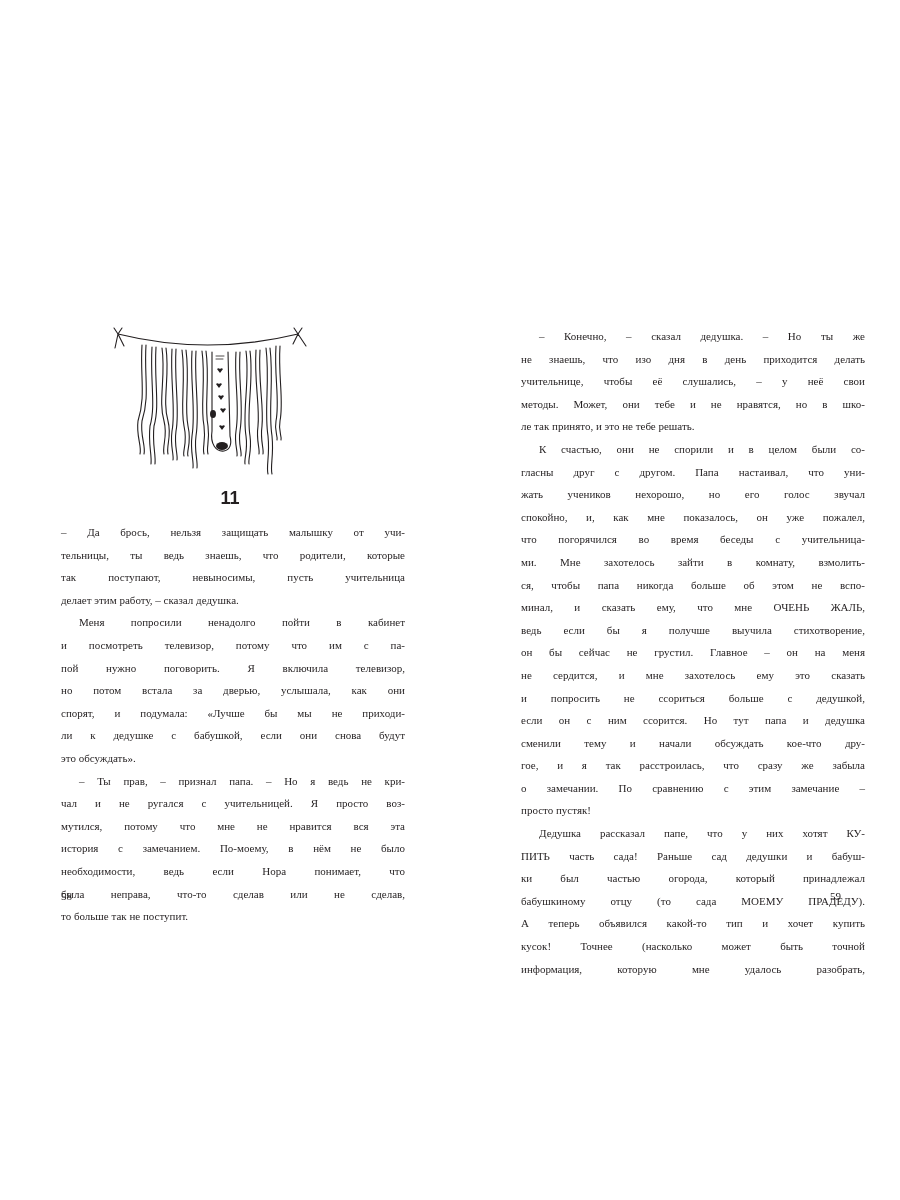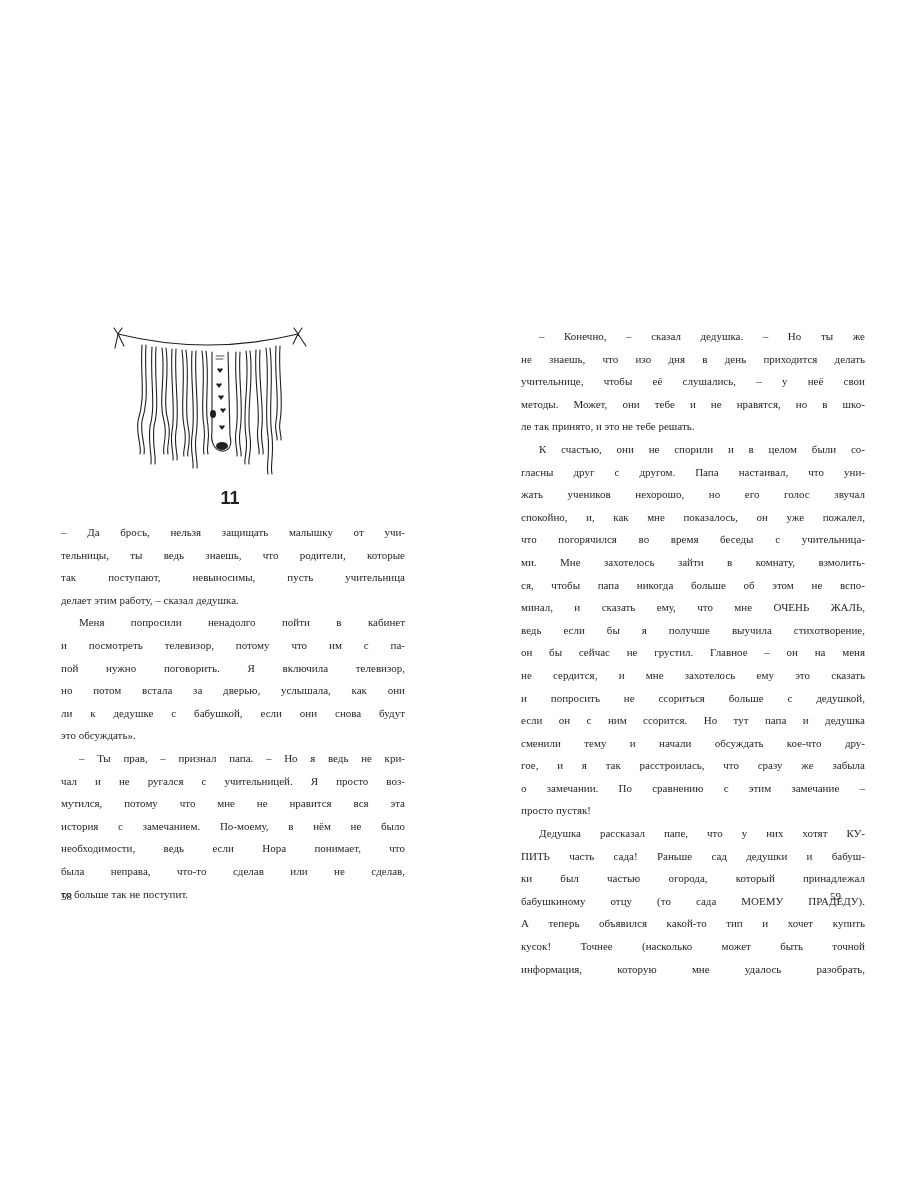--- a/index.html
+++ b/index.html
@@ -82,20 +82,21 @@
 
   <div class="text-block left-text" id="left-lines">
       <span class="line">– Да брось, нельзя защищать малышку от учи-</span>
       <span class="line">тельницы, ты ведь знаешь, что родители, которые</span>
       <span class="line">так поступают, невыносимы, пусть учительница</span>
       <span class="line last">делает этим работу, – сказал дедушка.</span>
       <span class="line indent">Меня попросили ненадолго пойти в кабинет</span>
       <span class="line">и посмотреть телевизор, потому что им с па-</span>
       <span class="line">пой нужно поговорить. Я включила телевизор,</span>
       <span class="line">но потом встала за дверью, услышала, как они</span>
+      <span class="line">спорят, и подумала: «Лучше бы мы не приходи-</span>
       <span class="line">ли к дедушке с бабушкой, если они снова будут</span>
       <span class="line last">это обсуждать».</span>
       <span class="line indent">– Ты прав, – признал папа. – Но я ведь не кри-</span>
       <span class="line">чал и не ругался с учительницей. Я просто воз-</span>
       <span class="line">мутился, потому что мне не нравится вся эта</span>
       <span class="line">история с замечанием. По-моему, в нём не было</span>
       <span class="line">необходимости, ведь если Нора понимает, что</span>
       <span class="line">была неправа, что-то сделав или не сделав,</span>
       <span class="line last">то больше так не поступит.</span>
     </div>

